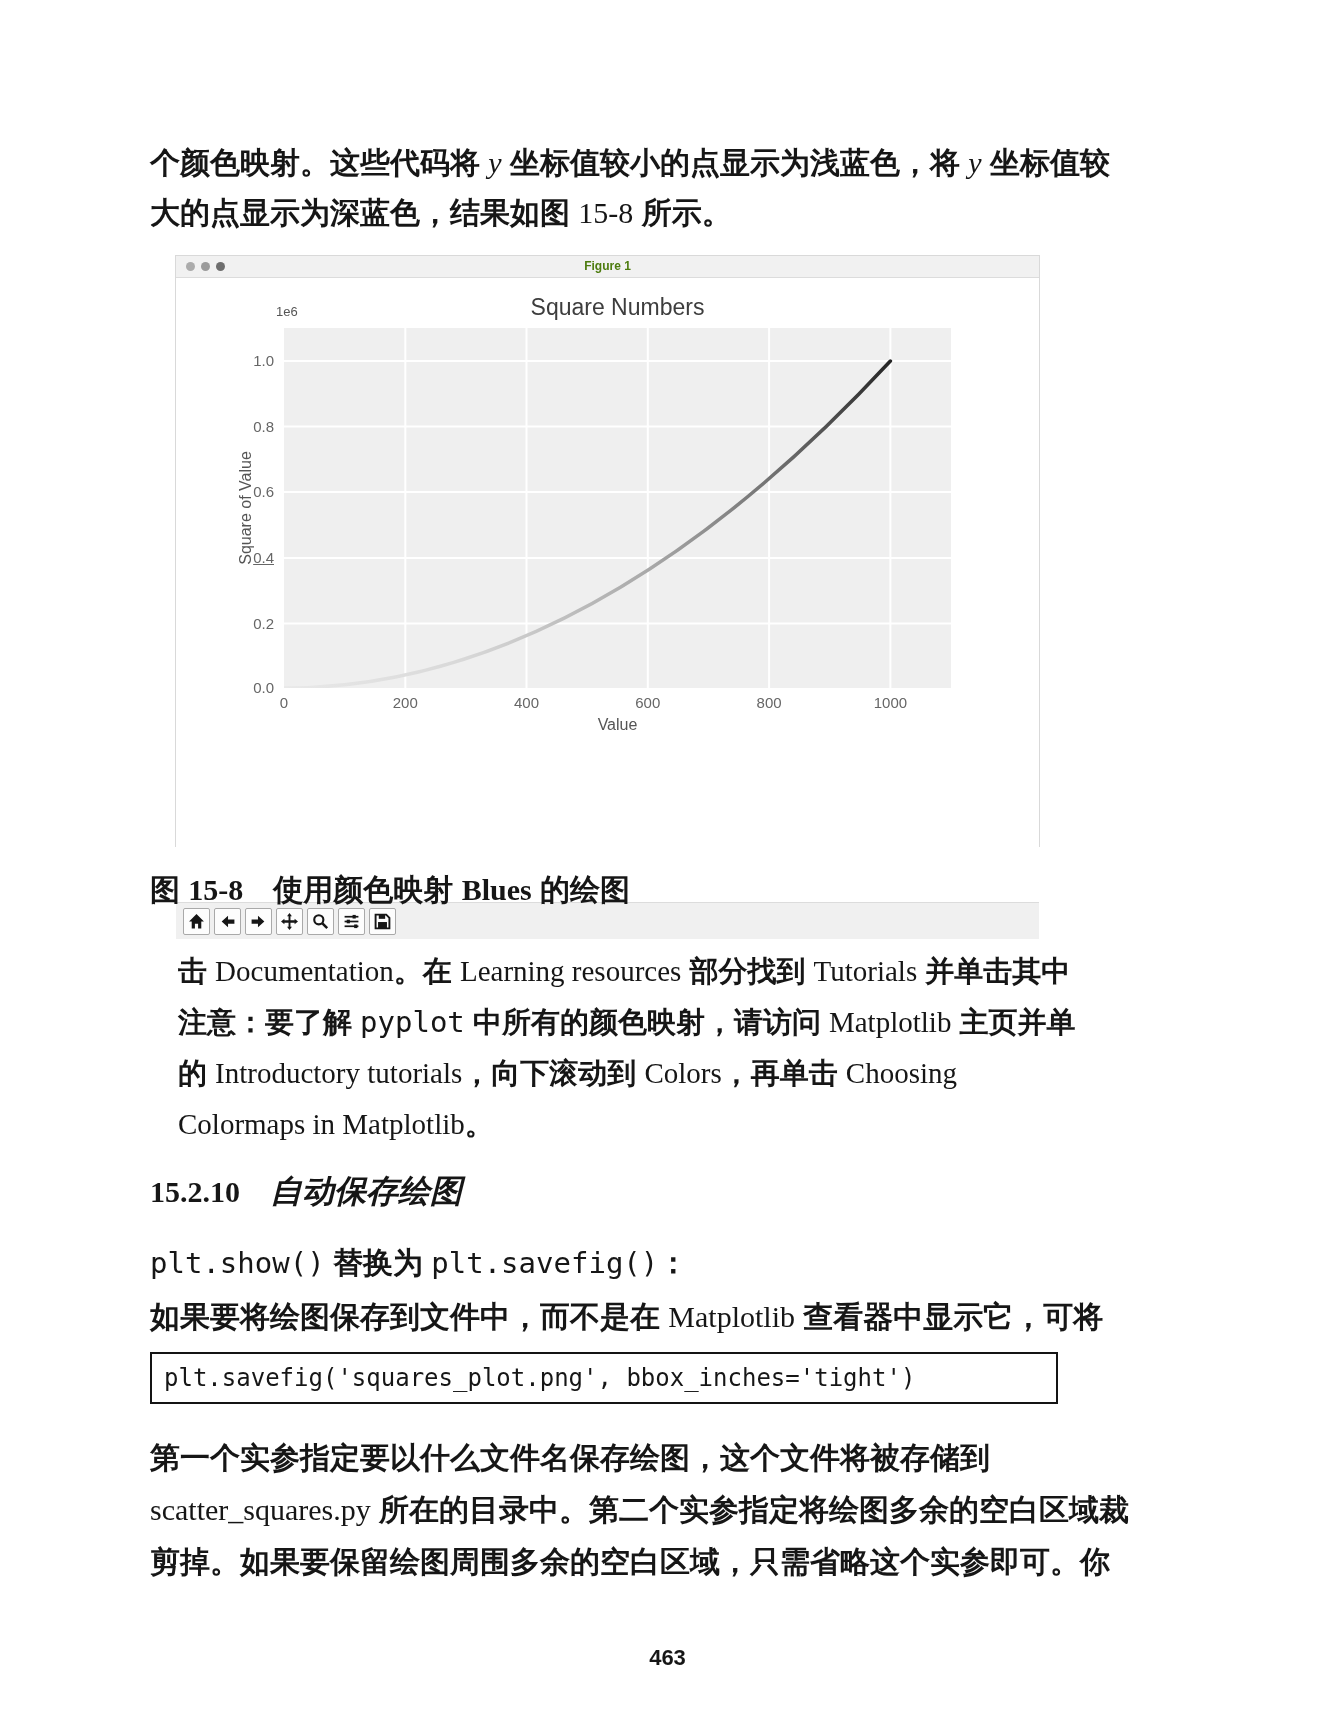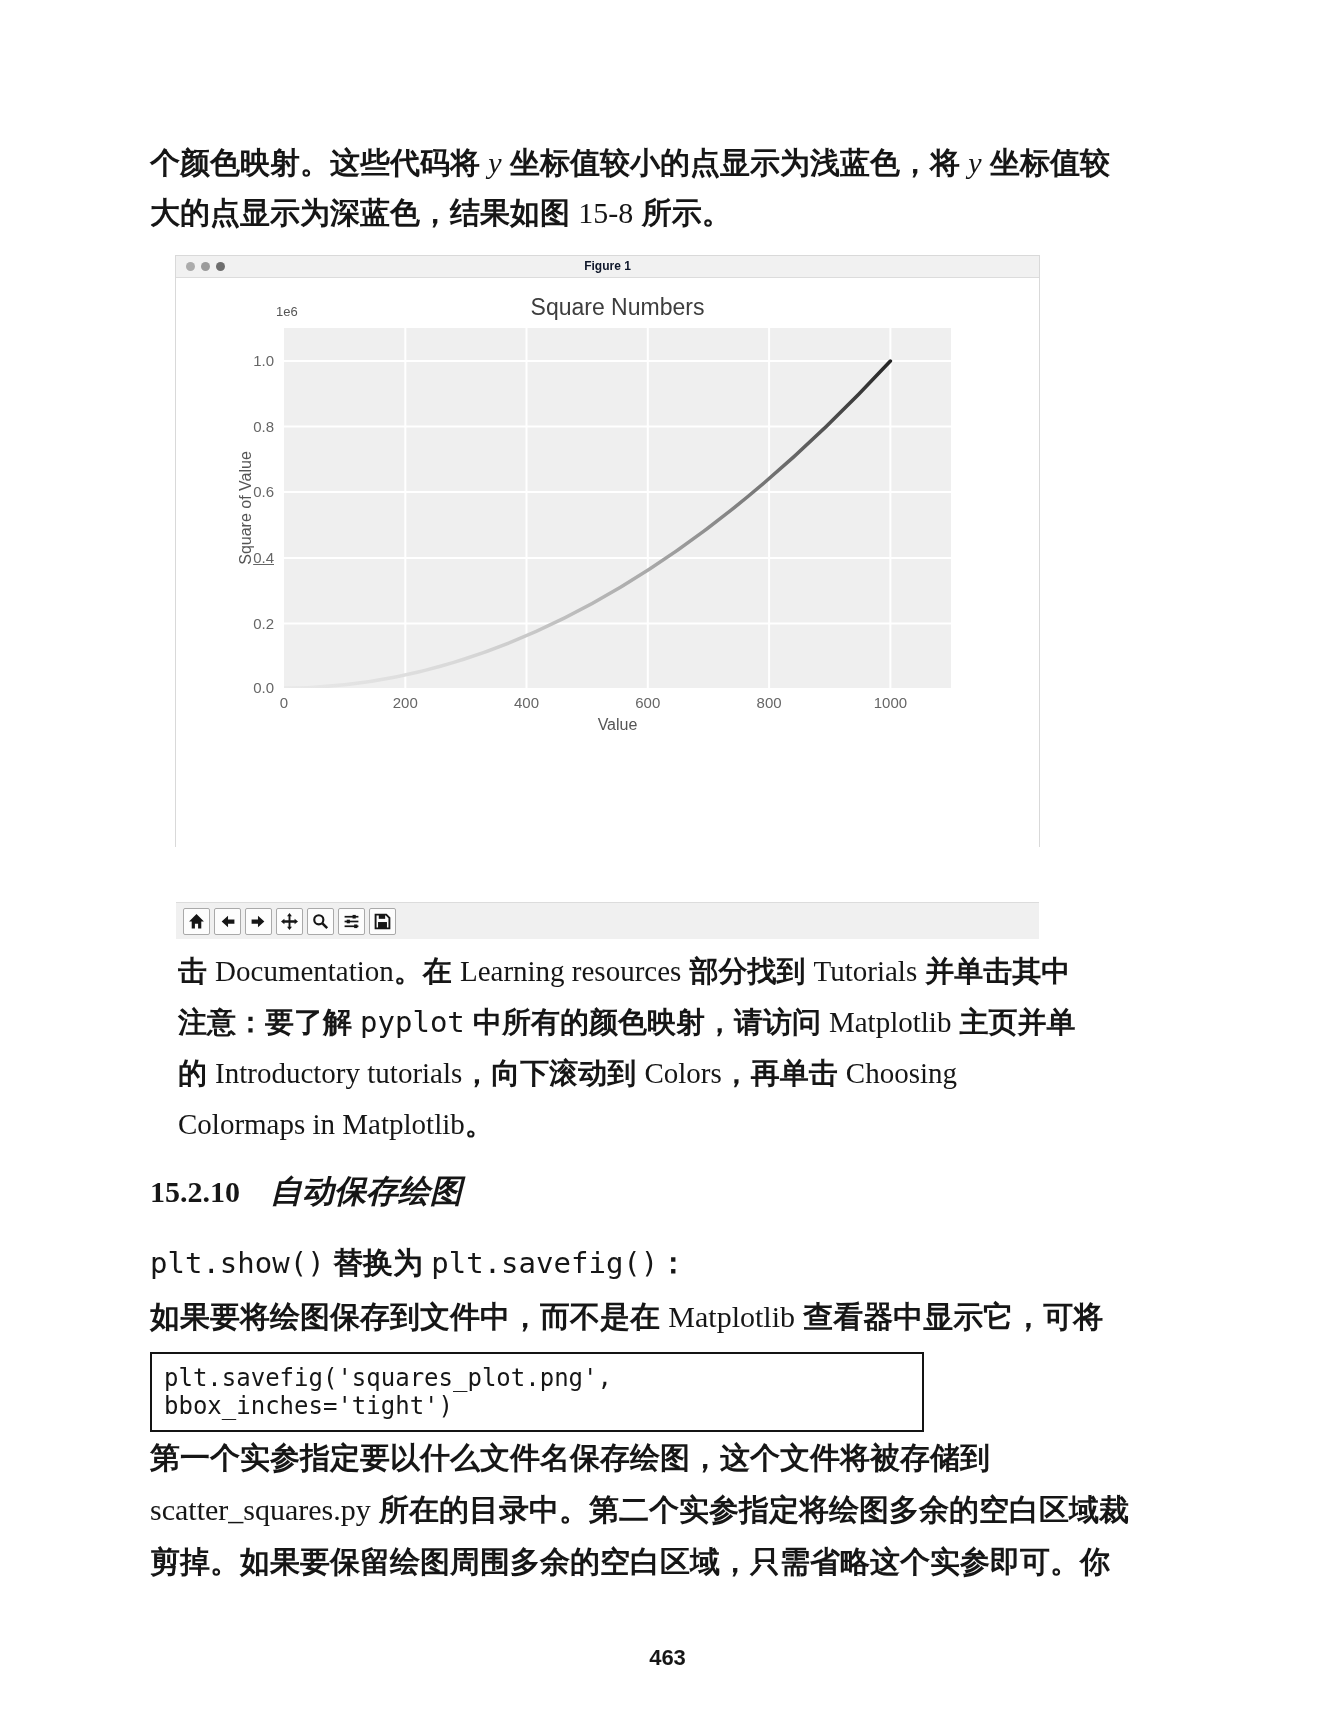--- a/index.html
+++ b/index.html
@@ -15,42 +15,42 @@
 
   .intro{position:absolute;left:150px;top:138px;width:1060px;font-size:30px;line-height:50px;}
 
   
   .figwin{position:absolute;left:175px;top:255px;width:865px;height:592px;
           border:1px solid #d9d9d9;box-sizing:border-box;background:#fff;}
   .titlebar{position:relative;height:21px;background:#f1f1f1;border-bottom:1px solid #dcdcdc;}
   .dots{position:absolute;left:10px;top:6px;display:flex;gap:6px;}
   .dot{width:9px;height:9px;border-radius:50%;}
   .wintitle{position:absolute;left:0;right:0;top:3px;text-align:center;font-size:12px;
-            font-weight:700;color:#0f172a;}
+            font-weight:700;color:#4d7c0f;}
   .canvas{position:relative;height:624px;background:#fff;}
   .offsettext{position:absolute;left:100px;top:26px;font-size:13px;color:#555;}
   .charttitle{position:absolute;left:108px;width:667px;top:16px;text-align:center;
               font-size:23px;color:#3d3d3d;}
   .plot{position:absolute;left:108px;top:50px;width:667px;height:360px;background:#efefef;}
   .ylab{position:absolute;left:70px;top:230px;transform:translate(-50%,-50%) rotate(-90deg);
         font-size:16px;color:#555;}
   .xlab{position:absolute;left:108px;width:667px;top:438px;text-align:center;
         font-size:16px;color:#555;}
   .ytick{position:absolute;left:56px;width:42px;text-align:right;font-size:15px;color:#666;}
   .xtick{position:absolute;width:60px;text-align:center;font-size:15px;color:#666;top:416px;}
   .toolbar{position:relative;height:36px;background:#f0f0f0;border-top:1px solid #dcdcdc;
            display:flex;align-items:center;padding-left:7px;gap:4px;}
   .tbtn{width:27px;height:27px;background:#fdfdfd;border:1px solid #a9a9a9;box-sizing:border-box;
         display:flex;align-items:center;justify-content:center;border-radius:2px;}
 
   .caption{position:absolute;left:150px;top:870px;font-size:30px;}
   .note{position:absolute;left:178px;top:946px;font-size:29px;line-height:51px;}
   .secheading{position:absolute;left:150px;top:1170px;}
   .para1{position:absolute;left:150px;top:1236px;font-size:30px;line-height:54px;}
-  .codebox{position:absolute;left:150px;top:1352px;width:774px;box-sizing:border-box;
+  .codebox{position:absolute;left:150px;top:1352px;width:908px;box-sizing:border-box;
            border:2px solid #141414;padding:10px 12px;font-size:24px;}
   .para2{position:absolute;left:150px;top:1432px;font-size:30px;line-height:52px;}
   .pagenum{position:absolute;left:0;right:0;top:1645px;text-align:center;
            font-size:22px;font-weight:800;}
 </style>
 </head>
 <body>
 
 <div class="page">
 
@@ -160,20 +160,21 @@
       <div class="tbtn">
         <svg width="17" height="17" viewBox="0 0 16 16">
           <path d="M1.5 1.5 H11.5 L14.5 4.5 V14.5 H1.5 Z" fill="none" stroke="#161616" stroke-width="1.8"></path>
           <rect x="4.5" y="1.5" width="6" height="4" fill="#161616"></rect>
           <rect x="3.8" y="8.5" width="8.4" height="6" fill="#161616"></rect>
         </svg>
       </div>
     </div>
   </div>
 
+  <div class="caption line"><span class="cnb">图 </span><span class="serifb">15-8</span><span class="cnb">　使用颜色映射 </span><span class="serifb">Blues</span><span class="cnb"> 的绘图</span></div>
 
   <div class="note">
     <div class="line"><span class="cn">击 </span><span class="serif">Documentation</span><span class="cn">。在 </span><span class="serif">Learning resources</span><span class="cn"> 部分找到 </span><span class="serif">Tutorials</span><span class="cn"> 并单击其中</span></div>
     <div class="line"><span class="cnb">注意：</span><span class="cn">要了解 </span><span class="mono">pyplot</span><span class="cn"> 中所有的颜色映射，请访问 </span><span class="serif">Matplotlib</span><span class="cn"> 主页并单</span></div>
     <div class="line"><span class="cn">的 </span><span class="serif">Introductory tutorials</span><span class="cn">，向下滚动到 </span><span class="serif">Colors</span><span class="cn">，再单击 </span><span class="serif">Choosing</span></div>
     <div class="line"><span class="serif">Colormaps in Matplotlib</span><span class="cn">。</span></div>
   </div>
 
   <div class="secheading line"><span class="serifb" style="font-size:30px;">15.2.10</span><span style="display:inline-block;width:30px;"></span><span class="cnb" style="font-size:32px;font-style:italic;">自动保存绘图</span></div>
 

